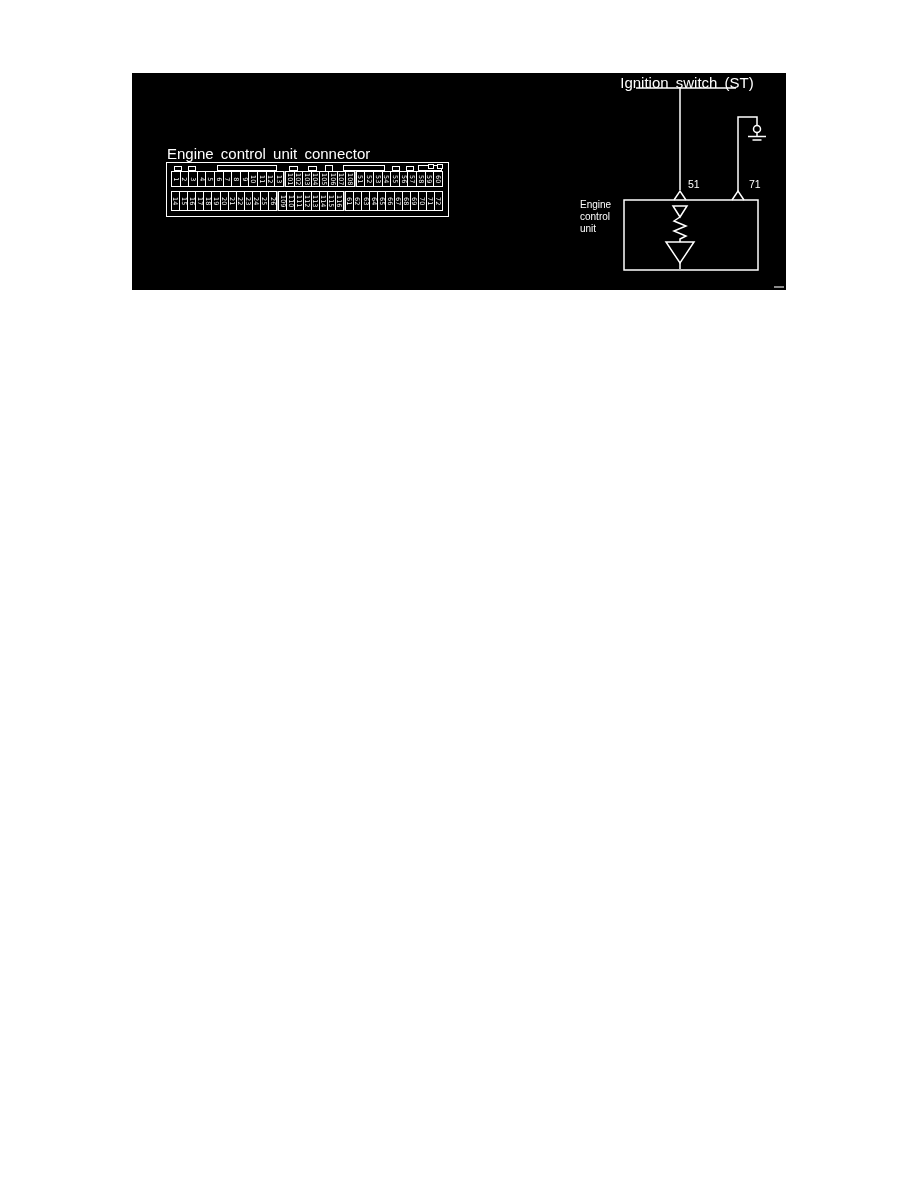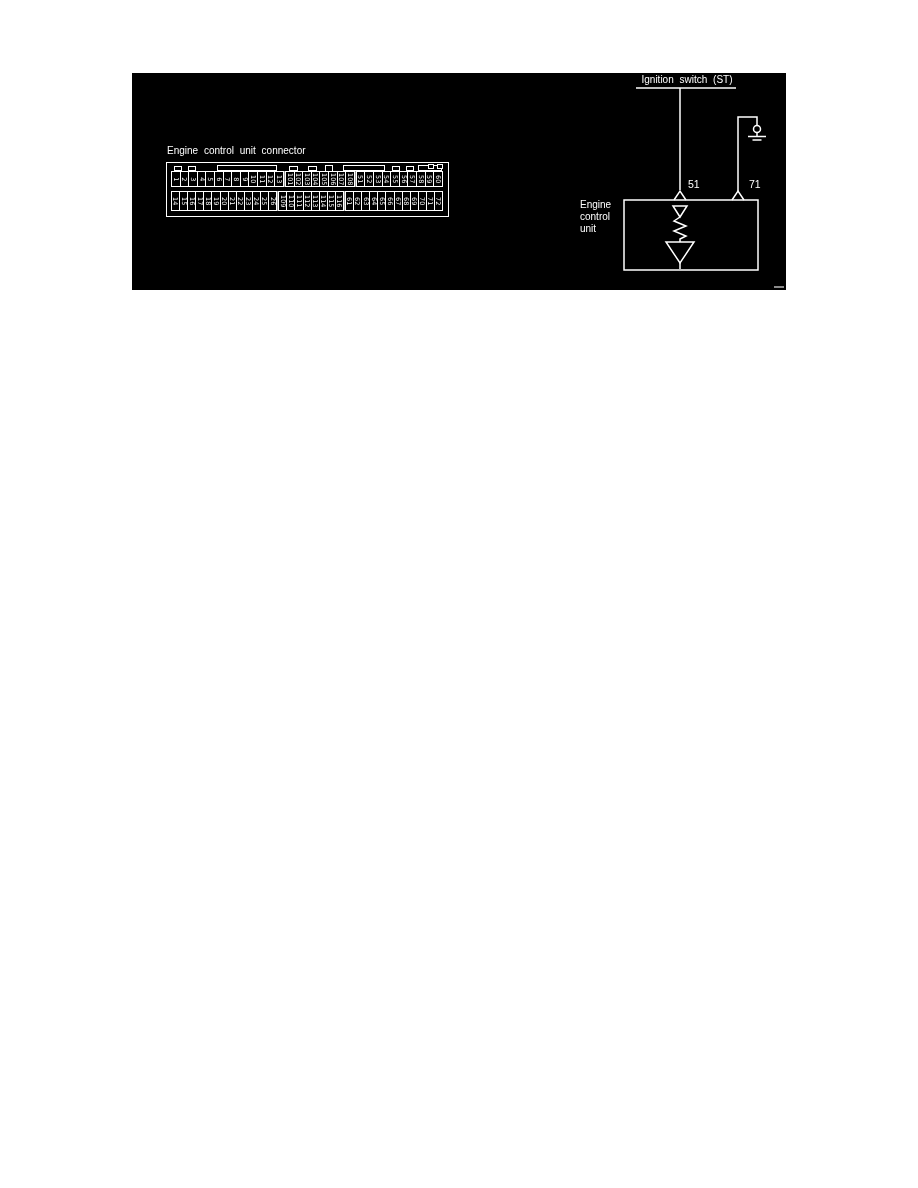--- a/index.html
+++ b/index.html
@@ -5,21 +5,21 @@
   html,body{margin:0;padding:0;}
   body{
     width:918px;height:1188px;background:#ffffff;position:relative;
     font-family:"Liberation Sans",sans-serif;
   }
   
   .panel{
     position:absolute;left:132px;top:73px;width:654px;height:217px;
     background:#000;overflow:hidden;
   }
-  .wlabel{position:absolute;color:#fff;font-size:10px;word-spacing:3px;white-space:nowrap;}
+  .wlabel{position:absolute;color:#fff;font-size:15px;word-spacing:3px;white-space:nowrap;}
 
   
   .connector-label{left:35px;top:72px;}
   .connector-box{
     position:absolute;left:34px;top:89px;width:283px;height:55px;
     border:1.5px solid #fff;background:#000;box-sizing:border-box;
   }
   .key-tab{
     position:absolute;height:5px;border:1px solid #fff;background:#000;box-sizing:border-box;
   }

